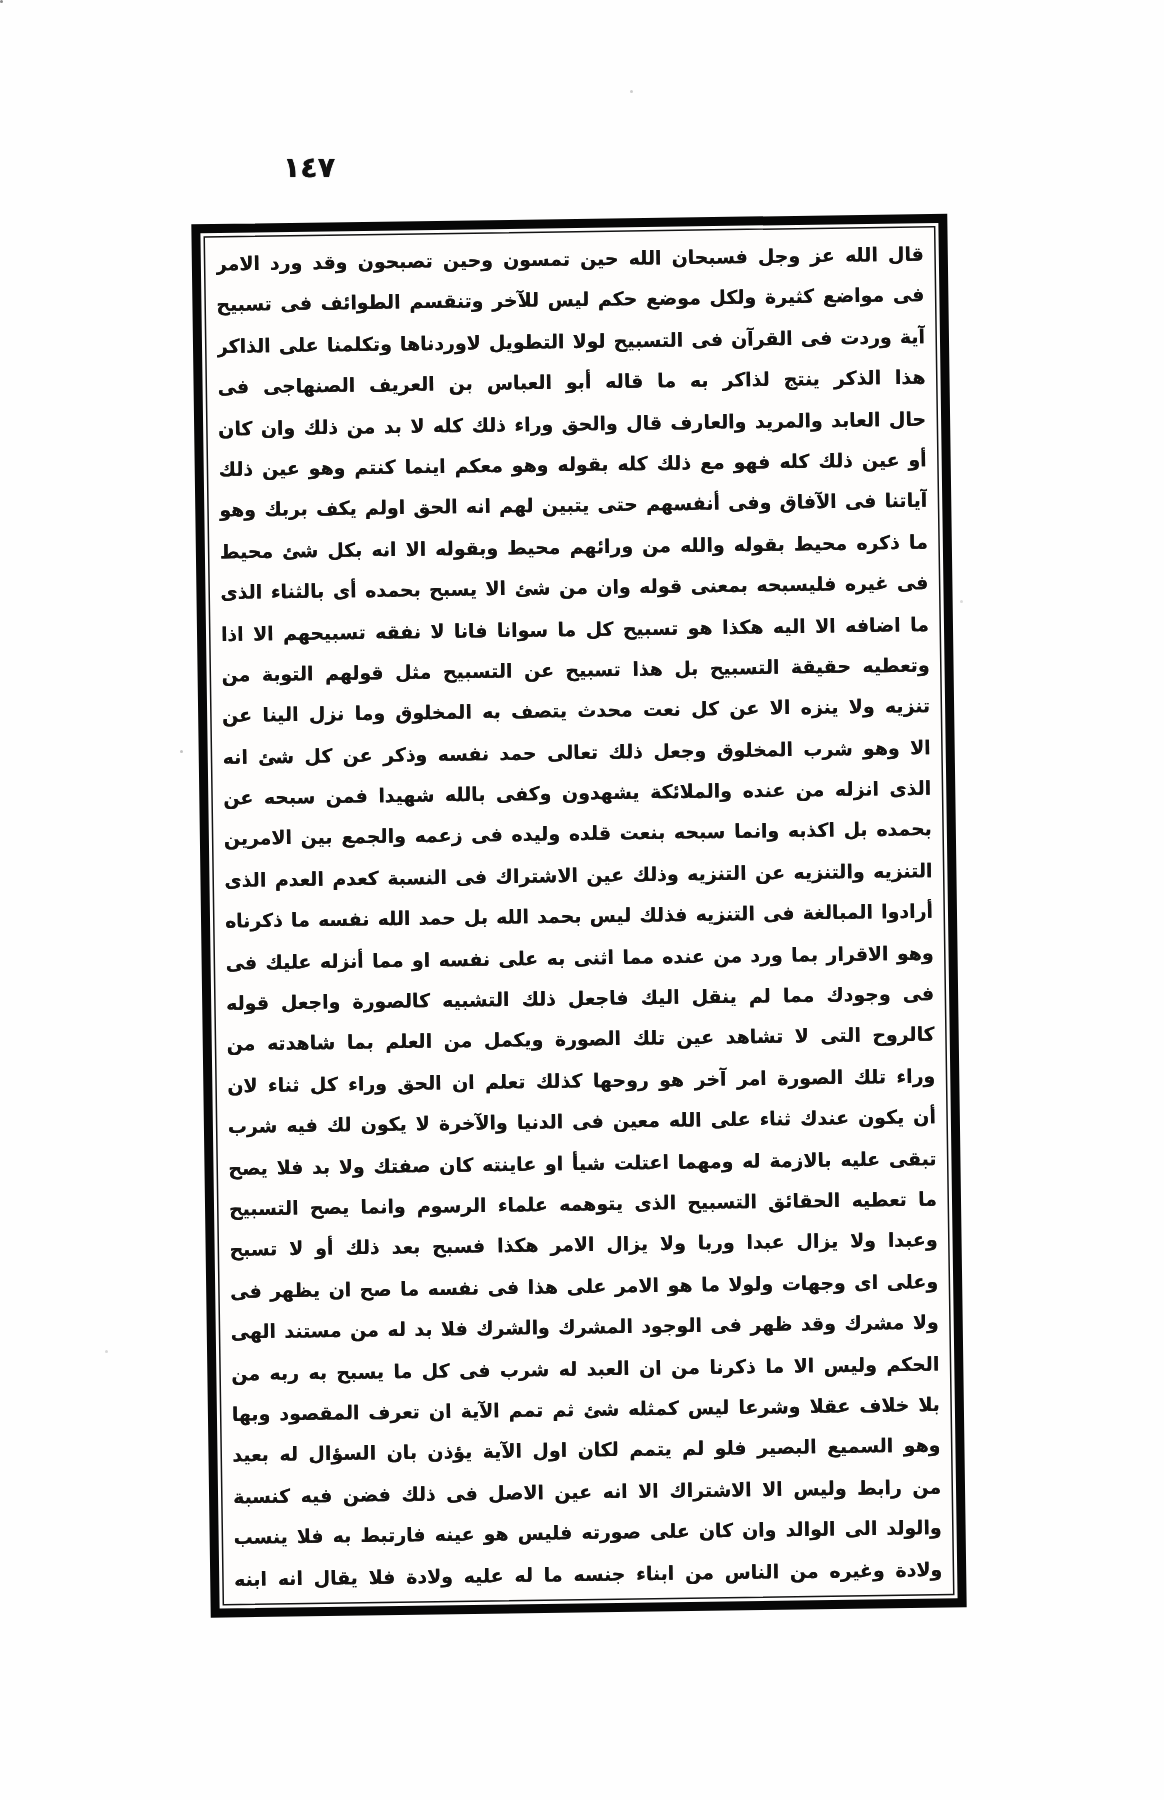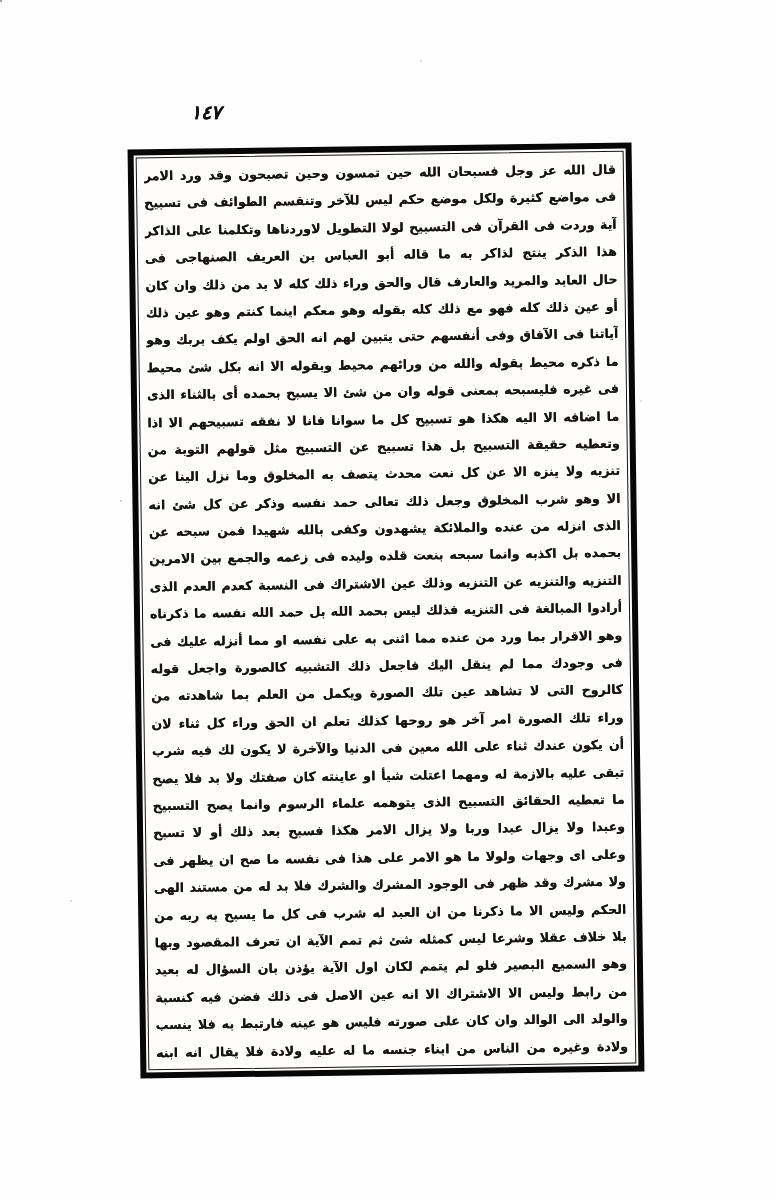--- a/index.html
+++ b/index.html
@@ -15,21 +15,20 @@
     background:#fefefe;
   }
   .page-number{
     position:absolute;
     left:183px;top:101px;
     width:46px;height:30px;
     font-size:19px;font-weight:bold;color:#111;
     direction:rtl;text-align:center;
     letter-spacing:1px;
     text-shadow:0 0 0.5px #000;
-    font-style:italic;
   }
   .frame{
     position:absolute;
     left:134px;top:146px;
     width:504px;height:929px;
     border:6px solid #070707;
     transform:rotate(-0.8deg);
     box-sizing:border-box;
     background:#fefdfc;
   }

